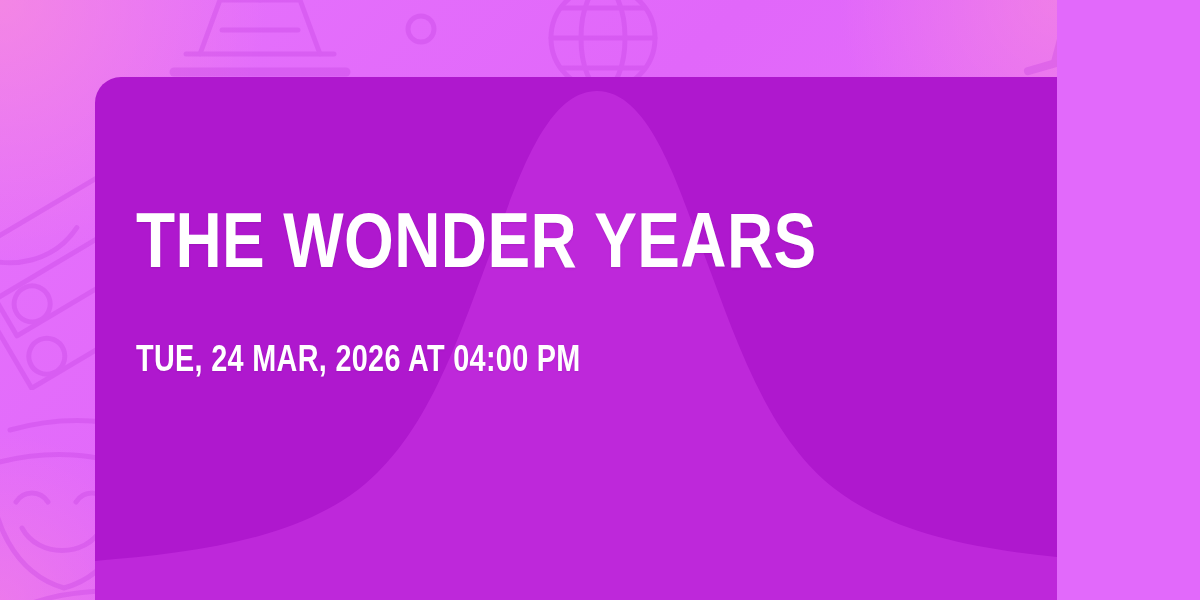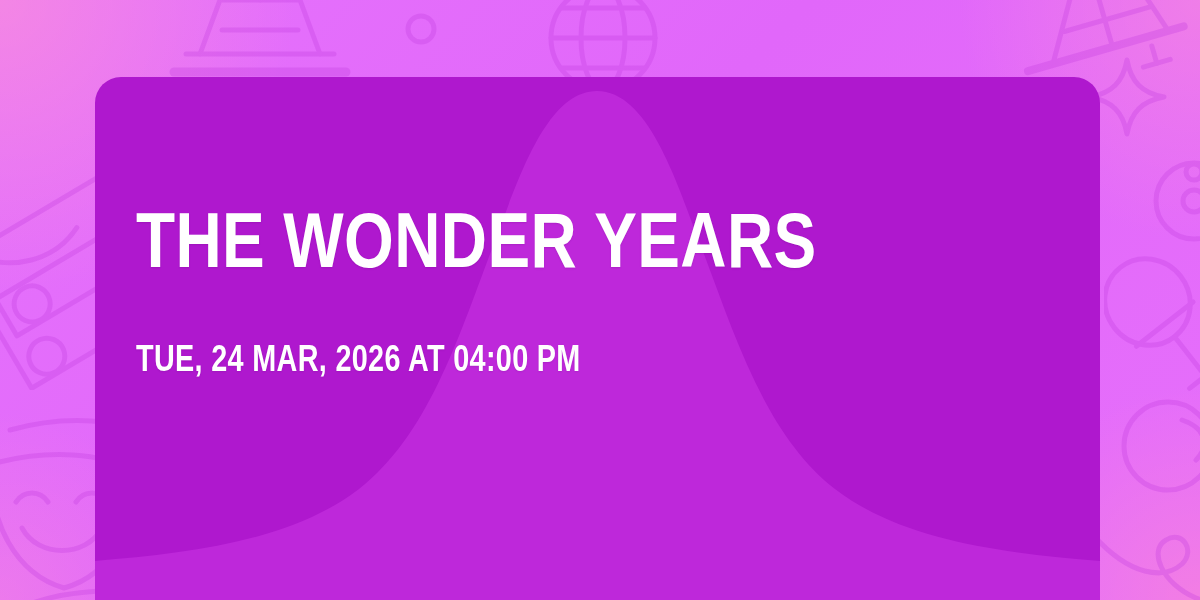--- a/index.html
+++ b/index.html
@@ -9,21 +9,21 @@
     height: 600px;
     overflow: hidden;
   }
   body {
     font-family: "Liberation Sans", sans-serif;
     background: #E269FB;
   }
 
   #stage {
     position: relative;
-    width: 1200px;
+    width: 1057px;
     height: 600px;
     overflow: hidden;
     background: #E269FB;
   }
 
   
   .bg-base {
     position: absolute;
     inset: 0;
     background:

